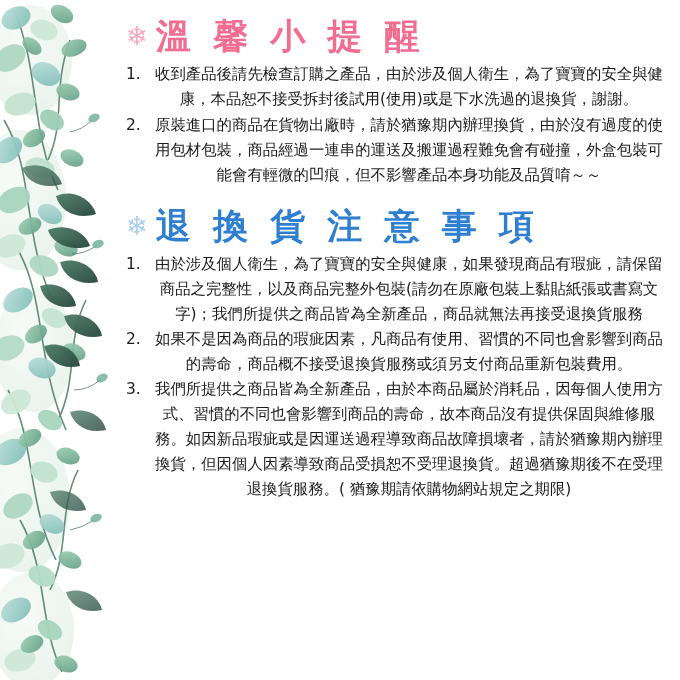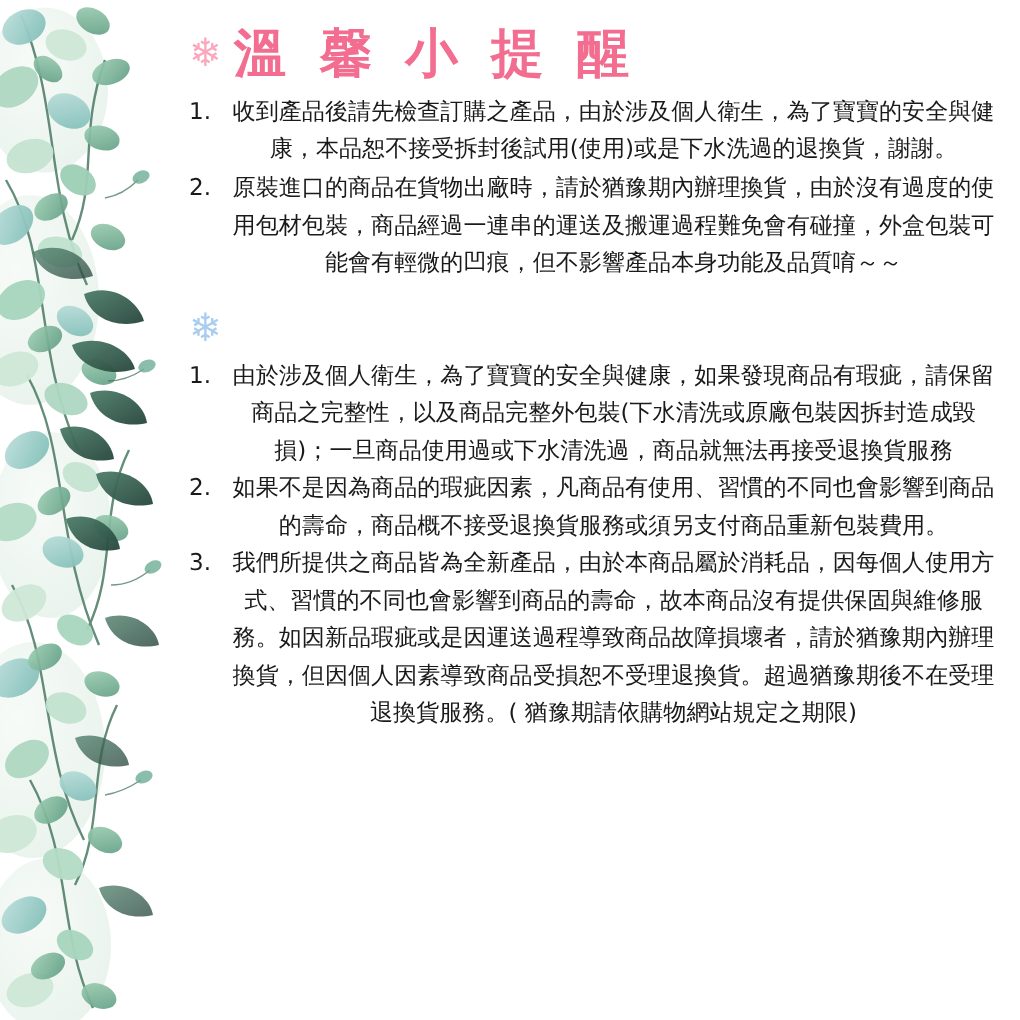--- a/index.html
+++ b/index.html
@@ -220,22 +220,23 @@
         <li>收到產品後請先檢查訂購之產品，由於涉及個人衛生，為了寶寶的安全與健康，本品恕不接受拆封後試用(使用)或是下水洗過的退換貨，謝謝。</li>
         <li>原裝進口的商品在貨物出廠時，請於猶豫期內辦理換貨，由於沒有過度的使用包材包裝，商品經過一連串的運送及搬運過程難免會有碰撞，外盒包裝可能會有輕微的凹痕，但不影響產品本身功能及品質唷～～</li>
       </ol>
     </div>
 
     <div class="gap-2"></div>
 
     <div class="section s2">
       <div class="heading h-blue">
         <span class="star">❄</span>
+        <span class="htext">退 換 貨 注 意 事 項</span>
       </div>
       <ol class="list">
-        <li>由於涉及個人衛生，為了寶寶的安全與健康，如果發現商品有瑕疵，請保留商品之完整性，以及商品完整外包裝(下水清洗或原廠包裝因拆封造成毀損)；一旦商品使用過或下水清洗過，商品就無法再接受退換貨服務</li>
+        <li>由於涉及個人衛生，為了寶寶的安全與健康，如果發現商品有瑕疵，請保留商品之完整性，以及商品完整外包裝(請勿在原廠包裝上黏貼紙張或書寫文字)；我們所提供之商品皆為全新產品，商品就無法再接受退換貨服務</li>
         <li>如果不是因為商品的瑕疵因素，凡商品有使用、習慣的不同也會影響到商品的壽命，商品概不接受退換貨服務或須另支付商品重新包裝費用。</li>
         <li>我們所提供之商品皆為全新產品，由於本商品屬於消耗品，因每個人使用方式、習慣的不同也會影響到商品的壽命，故本商品沒有提供保固與維修服務。如因新品瑕疵或是因運送過程導致商品故障損壞者，請於猶豫期內辦理換貨，但因個人因素導致商品受損恕不受理退換貨。超過猶豫期後不在受理退換貨服務。( 猶豫期請依購物網站規定之期限)</li>
       </ol>
     </div>
 
   </div>
 </div>
 
 </body></html>

